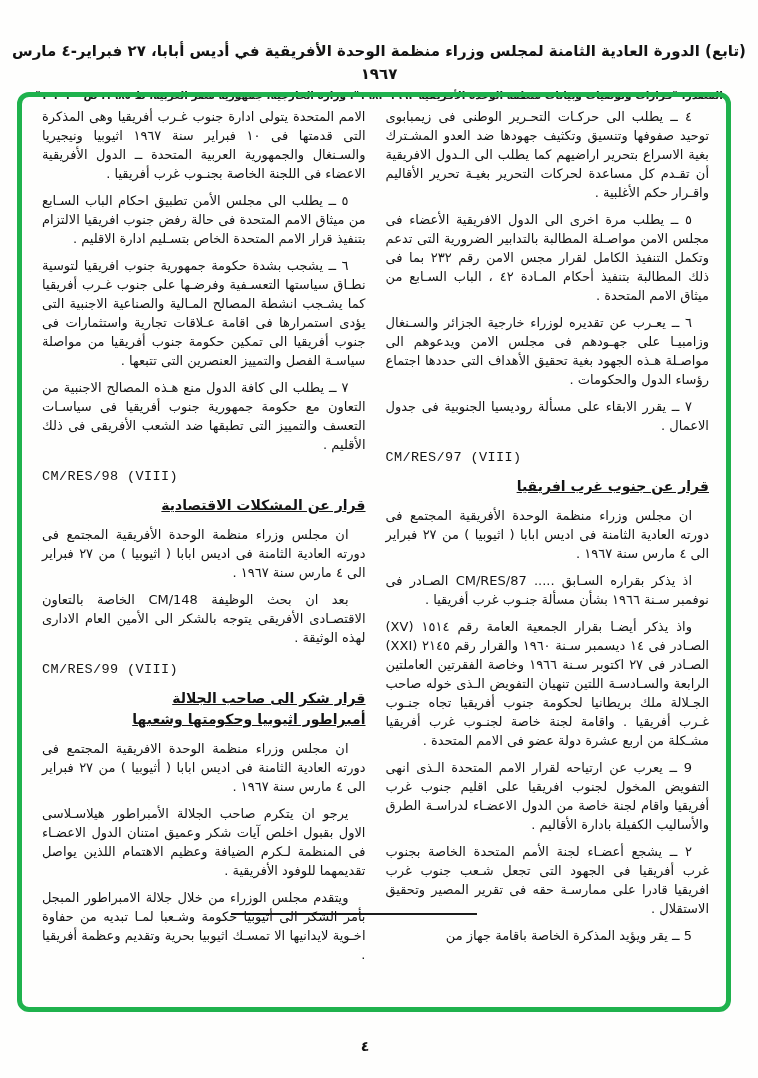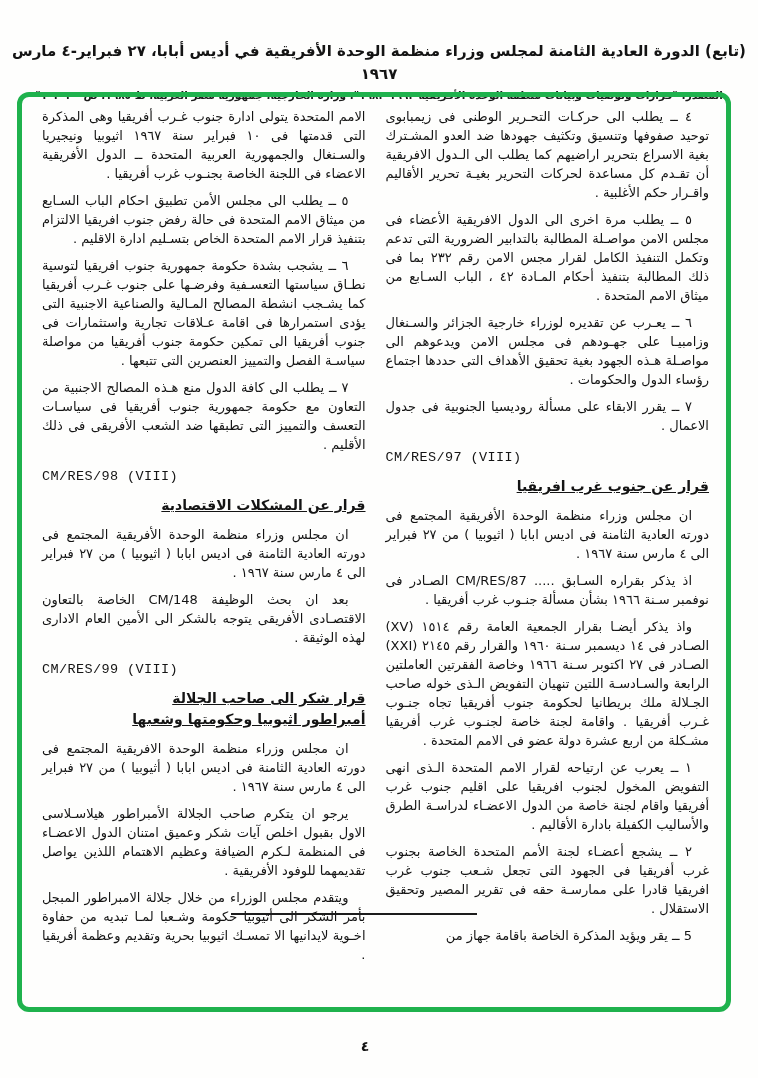--- a/index.html
+++ b/index.html
@@ -80,21 +80,21 @@
       <div class="col" id="col-right">
           <p class="para">٤ ــ يطلب الى حركـات التحـرير الوطنى فى زيمبابوى توحيد صفوفها وتنسيق وتكثيف جهودها ضد العدو المشـترك بغية الاسراع بتحرير اراضيهم كما يطلب الى الـدول الافريقية أن تقـدم كل مساعدة لحركات التحرير بغيـة تحرير الأقاليم واقـرار حكم الأغلبية .</p>
           <p class="para">٥ ــ يطلب مرة اخرى الى الدول الافريقية الأعضاء فى مجلس الامن مواصـلة المطالبة بالتدابير الضرورية التى تدعم وتكمل التنفيذ الكامل لقرار مجس الامن رقم ٢٣٢ بما فى ذلك المطالبة بتنفيذ أحكام المـادة ٤٢ ، الباب السـابع من ميثاق الامم المتحدة .</p>
           <p class="para">٦ ــ يعـرب عن تقديره لوزراء خارجية الجزائر والسـنغال وزامبيـا على جهـودهم فى مجلس الامن ويدعوهم الى مواصـلة هـذه الجهود بغية تحقيق الأهداف التى حددها اجتماع رؤساء الدول والحكومات .</p>
           <p class="para">٧ ــ يقرر الابقاء على مسألة روديسيا الجنوبية فى جدول الاعمال .</p>
           <div class="code">CM/RES/97 (VIII)</div>
           <div class="heading">قرار عن جنوب غرب افريقيا</div>
           <p class="para">ان مجلس وزراء منظمة الوحدة الأفريقية المجتمع فى دورته العادية الثامنة فى اديس ابابا ( اثيوبيا ) من ٢٧ فبراير الى ٤ مارس سنة ١٩٦٧ .</p>
           <p class="para">اذ يذكر بقراره السـابق ..... CM/RES/87 الصـادر فى نوفمبر سـنة ١٩٦٦ بشأن مسألة جنـوب غرب أفريقيا .</p>
           <p class="para">واذ يذكر أيضـا بقرار الجمعية العامة رقم ١٥١٤ (XV) الصـادر فى ١٤ ديسمبر سـنة ١٩٦٠ والقرار رقم ٢١٤٥ (XXI) الصـادر فى ٢٧ اكتوبر سـنة ١٩٦٦ وخاصة الفقرتين العاملتين الرابعة والسـادسـة اللتين تنهيان التفويض الـذى خوله صاحب الجـلالة ملك بريطانيا لحكومة جنوب أفريقيا تجاه جنـوب غـرب أفريقيا . واقامة لجنة خاصة لجنـوب غرب أفريقيا مشـكلة من اربع عشرة دولة عضو فى الامم المتحدة .</p>
-          <p class="para">١ ــ يعرب عن ارتياحه لقرار الامم المتحدة الـذى انهى التفويض المخول لجنوب افريقيا على اقليم جنوب غرب أفريقيا واقام لجنة خاصة من الدول الاعضـاء لدراسـة الطرق والأساليب الكفيلة بادارة الأقاليم .</p>
+          <p class="para">9 ــ يعرب عن ارتياحه لقرار الامم المتحدة الـذى انهى التفويض المخول لجنوب افريقيا على اقليم جنوب غرب أفريقيا واقام لجنة خاصة من الدول الاعضـاء لدراسـة الطرق والأساليب الكفيلة بادارة الأقاليم .</p>
           <p class="para">٢ ــ يشجع أعضـاء لجنة الأمم المتحدة الخاصة بجنوب غرب أفريقيا فى الجهود التى تجعل شـعب جنوب غرب افريقيا قادرا على ممارسـة حقه فى تقرير المصير وتحقيق الاستقلال .</p>
           <p class="para">5 ــ يقر ويؤيد المذكرة الخاصة باقامة جهاز من</p>
         </div>
       <div class="col" id="col-left">
           <p class="para noindent">الامم المتحدة يتولى ادارة جنوب غـرب أفريقيا وهى المذكرة التى قدمتها فى ١٠ فبراير سنة ١٩٦٧ اثيوبيا ونيجيريا والسـنغال والجمهورية العربية المتحدة ــ الدول الأفريقية الاعضاء فى اللجنة الخاصة بجنـوب غرب أفريقيا .</p>
           <p class="para">٥ ــ يطلب الى مجلس الأمن تطبيق احكام الباب السـابع من ميثاق الامم المتحدة فى حالة رفض جنوب افريقيا الالتزام بتنفيذ قرار الامم المتحدة الخاص بتسـليم ادارة الاقليم .</p>
           <p class="para">٦ ــ يشجب بشدة حكومة جمهورية جنوب افريقيا لتوسية نطـاق سياستها التعسـفية وفرضـها على جنوب غـرب أفريقيا كما يشـجب انشطة المصالح المـالية والصناعية الاجنبية التى يؤدى استمرارها فى اقامة عـلاقات تجارية واستثمارات فى جنوب أفريقيا الى تمكين حكومة جنوب أفريقيا من مواصلة سياسـة الفصل والتمييز العنصرين التى تتبعها .</p>
           <p class="para">٧ ــ يطلب الى كافة الدول منع هـذه المصالح الاجنبية من التعاون مع حكومة جمهورية جنوب أفريقيا فى سياسـات التعسف والتمييز التى تطبقها ضد الشعب الأفريقى فى ذلك الأقليم .</p>
           <div class="code">CM/RES/98 (VIII)</div>
           <div class="heading">قرار عن المشكلات الاقتصادية</div>

